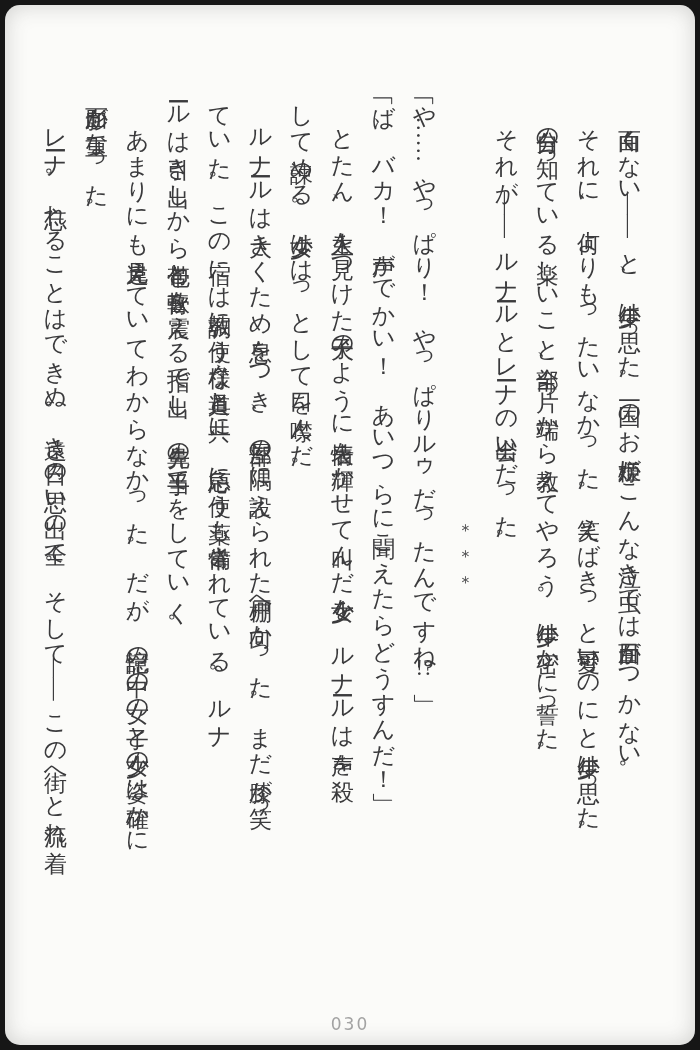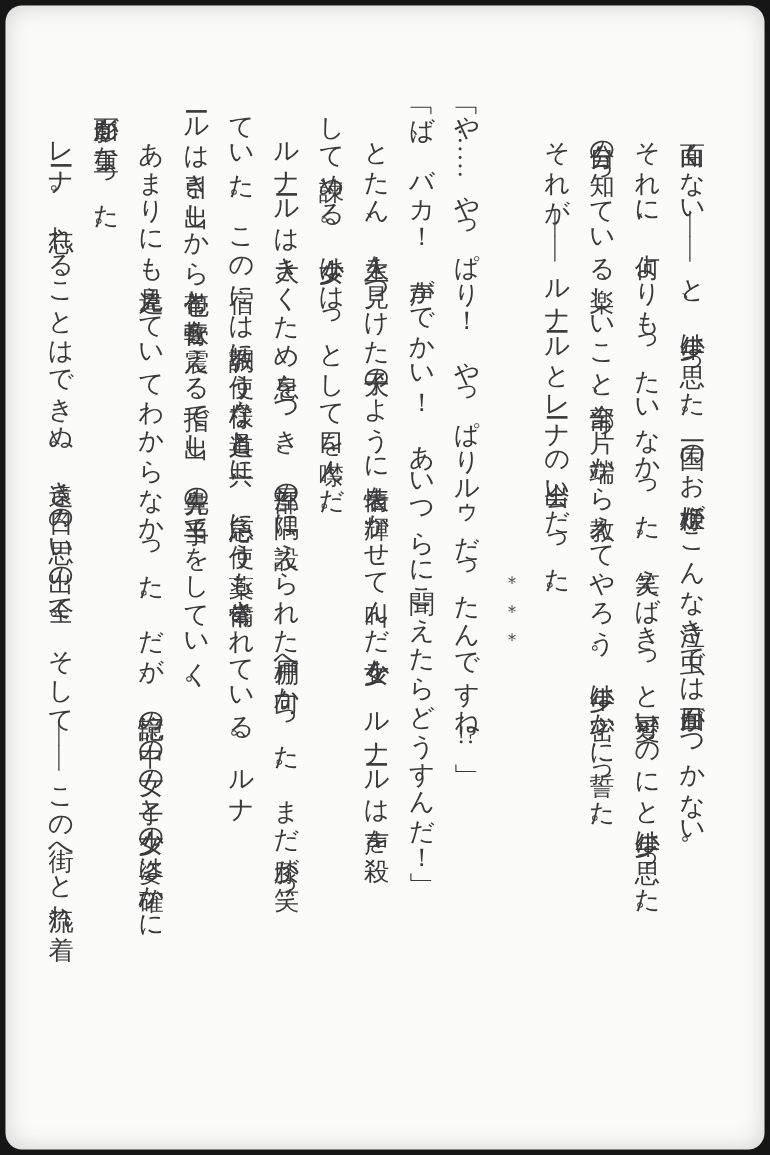--- a/index.html
+++ b/index.html
@@ -70,15 +70,16 @@
       <div class="vline indent">とたん、主人を見つけた子犬のように表情を輝かせて叫んだ少女を、ルナールは声を殺</div>
       <div class="vline">して諫める。少女ははっとして口を噤んだ。</div>
       <div class="vline indent">ルナールは大きくため息をつき、部屋の隅に設えられた戸棚へ向かった。まだ膝が笑っ</div>
       <div class="vline">ていた。この宿には調教に使う様々な道具と共に、応急に使う薬も常備されている。ルナ</div>
       <div class="vline">ールは引き出しから包帯と軟膏を震える指で出し、鼻先の手当てをしていく。</div>
       <div class="vline indent">あまりにも見違えていてわからなかった。だが、記憶の中の女の子と少女の姿は確かに</div>
       <div class="vline">面影が重なった。</div>
       <div class="vline indent">レーナ。忘れることはできぬ。遠き日々の思い出の全て。そして――この街へと流れ着</div>
     </div>
 
+    <div class="page-number">030</div>
 
   </div>
 </div>
 
 </body></html>

